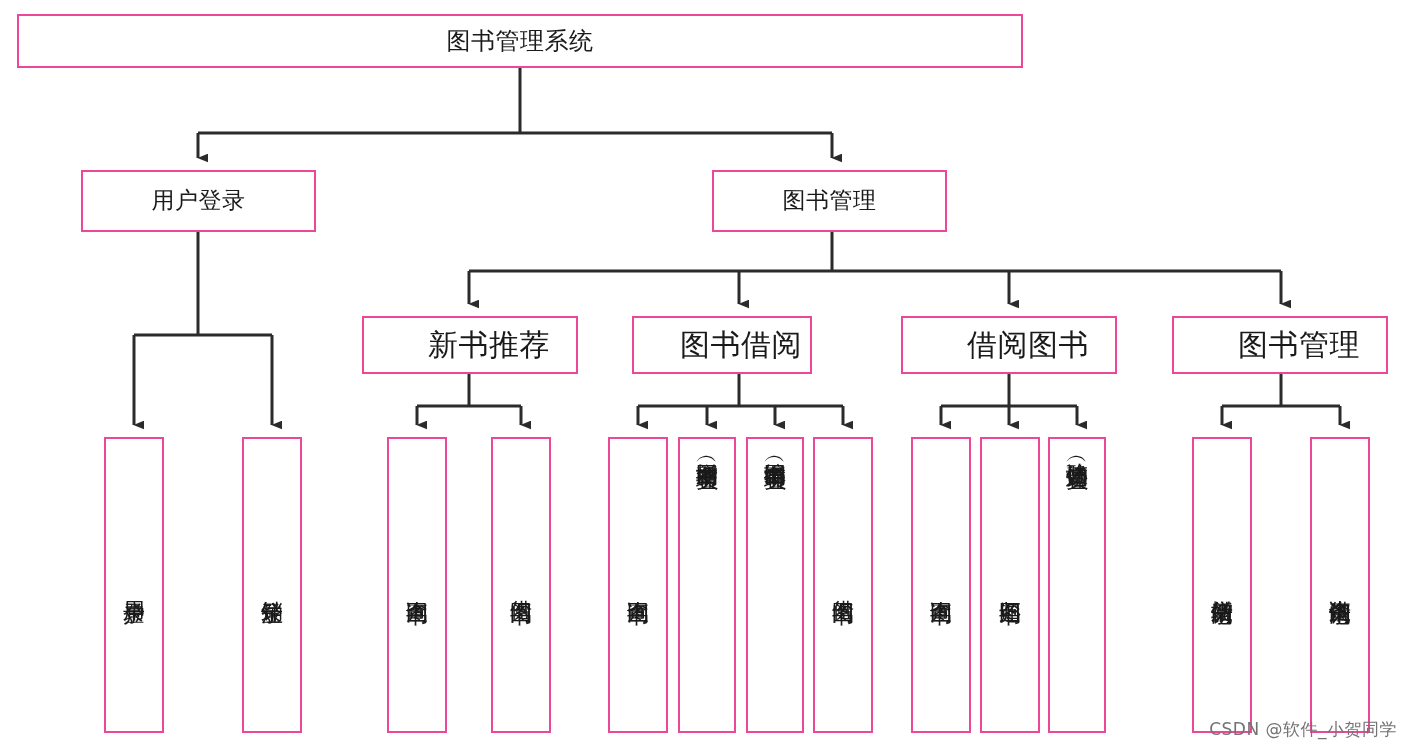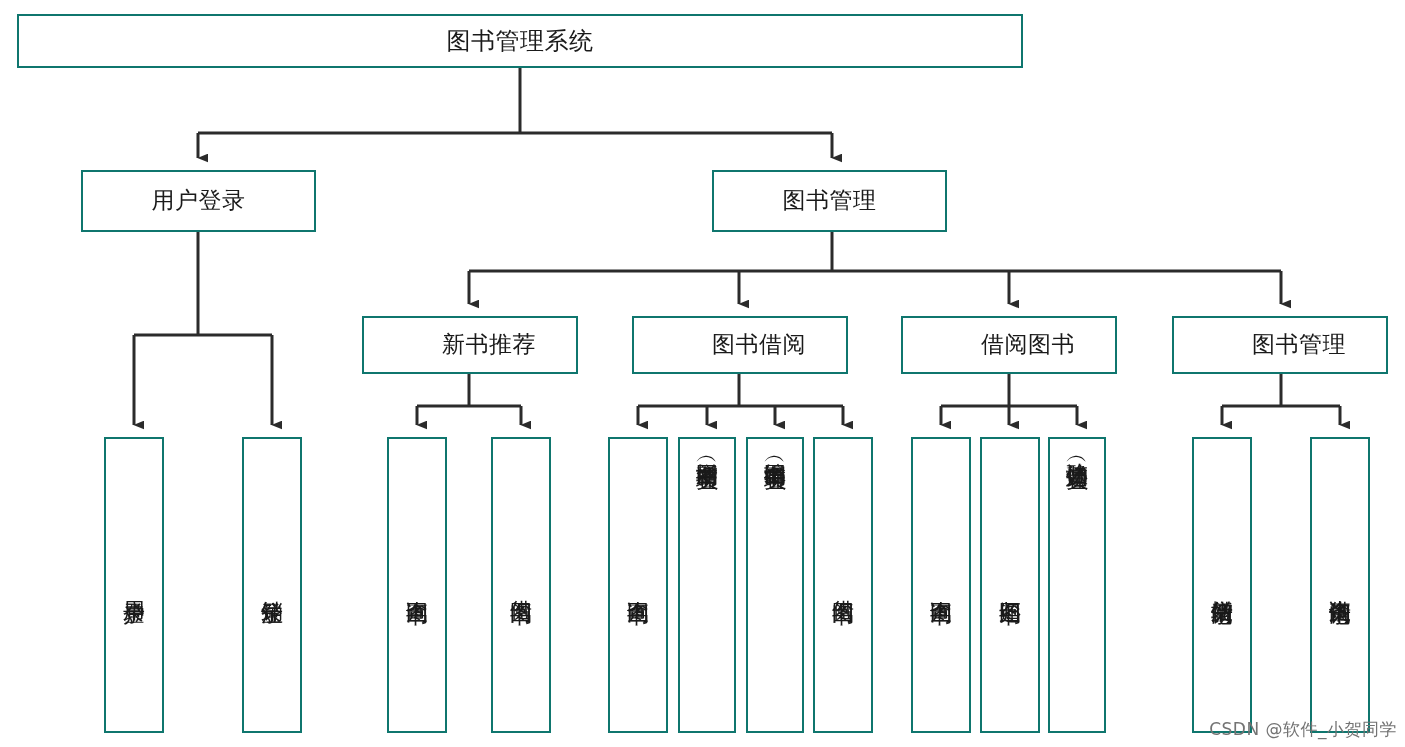--- a/index.html
+++ b/index.html
@@ -21,35 +21,35 @@
     position: absolute;
     left: 0;
     top: 0;
     width: 1405px;
     height: 747px;
     pointer-events: none;
   }
   .node {
     position: absolute;
     box-sizing: border-box;
-    border: 2px solid #0f766e;
+    border: 2px solid #ec4899;
     background: #ffffff;
     display: flex;
     align-items: center;
     justify-content: center;
     color: #1a1a1a;
   }
   .node-h {
     font-size: 23px;
     letter-spacing: 0.5px;
     line-height: 1.2;
   }
   .node.level-0 { font-size: 24px; }
   .node.level-1 { font-size: 23px; }
-  .node.level-2 { font-size: 23px; padding-left: 38px; }
+  .node.level-2 { font-size: 30px; padding-left: 38px; }
   .node.leaf {
     align-items: flex-start;
     justify-content: center;
     padding-top: 6px;
   }
   .node.leaf.centered {
     align-items: center;
     padding-top: 0;
   }
   .vtext {
@@ -127,21 +127,21 @@
   </svg>
 
   <div class="node level-0 node-h" style="left:17px; top:14px; width:1006px; height:54px;">图书管理系统</div>
 
   <div class="node level-1 node-h" style="left:81px; top:170px; width:235px; height:62px;">用户登录</div>
 
   <div class="node level-1 node-h" style="left:712px; top:170px; width:235px; height:62px;">图书管理</div>
 
   <div class="node level-2 node-h" style="left:362px; top:316px; width:216px; height:58px;">新书推荐</div>
 
-  <div class="node level-2 node-h" style="left:632px; top:316px; width:216px; height:58px;">图书借阅</div>
+  <div class="node level-2 node-h" style="left:632px; top:316px; width:180px; height:58px;">图书借阅</div>
 
   <div class="node level-2 node-h" style="left:901px; top:316px; width:216px; height:58px;">借阅图书</div>
 
   <div class="node level-2 node-h" style="left:1172px; top:316px; width:216px; height:58px;">图书管理</div>
 
   <div class="node leaf centered" style="left:104px; top:437px; width:60px; height:296px;">
     <span class="vtext">用户登录</span>
   </div>
 
   <div class="node leaf centered" style="left:242px; top:437px; width:60px; height:296px;">

